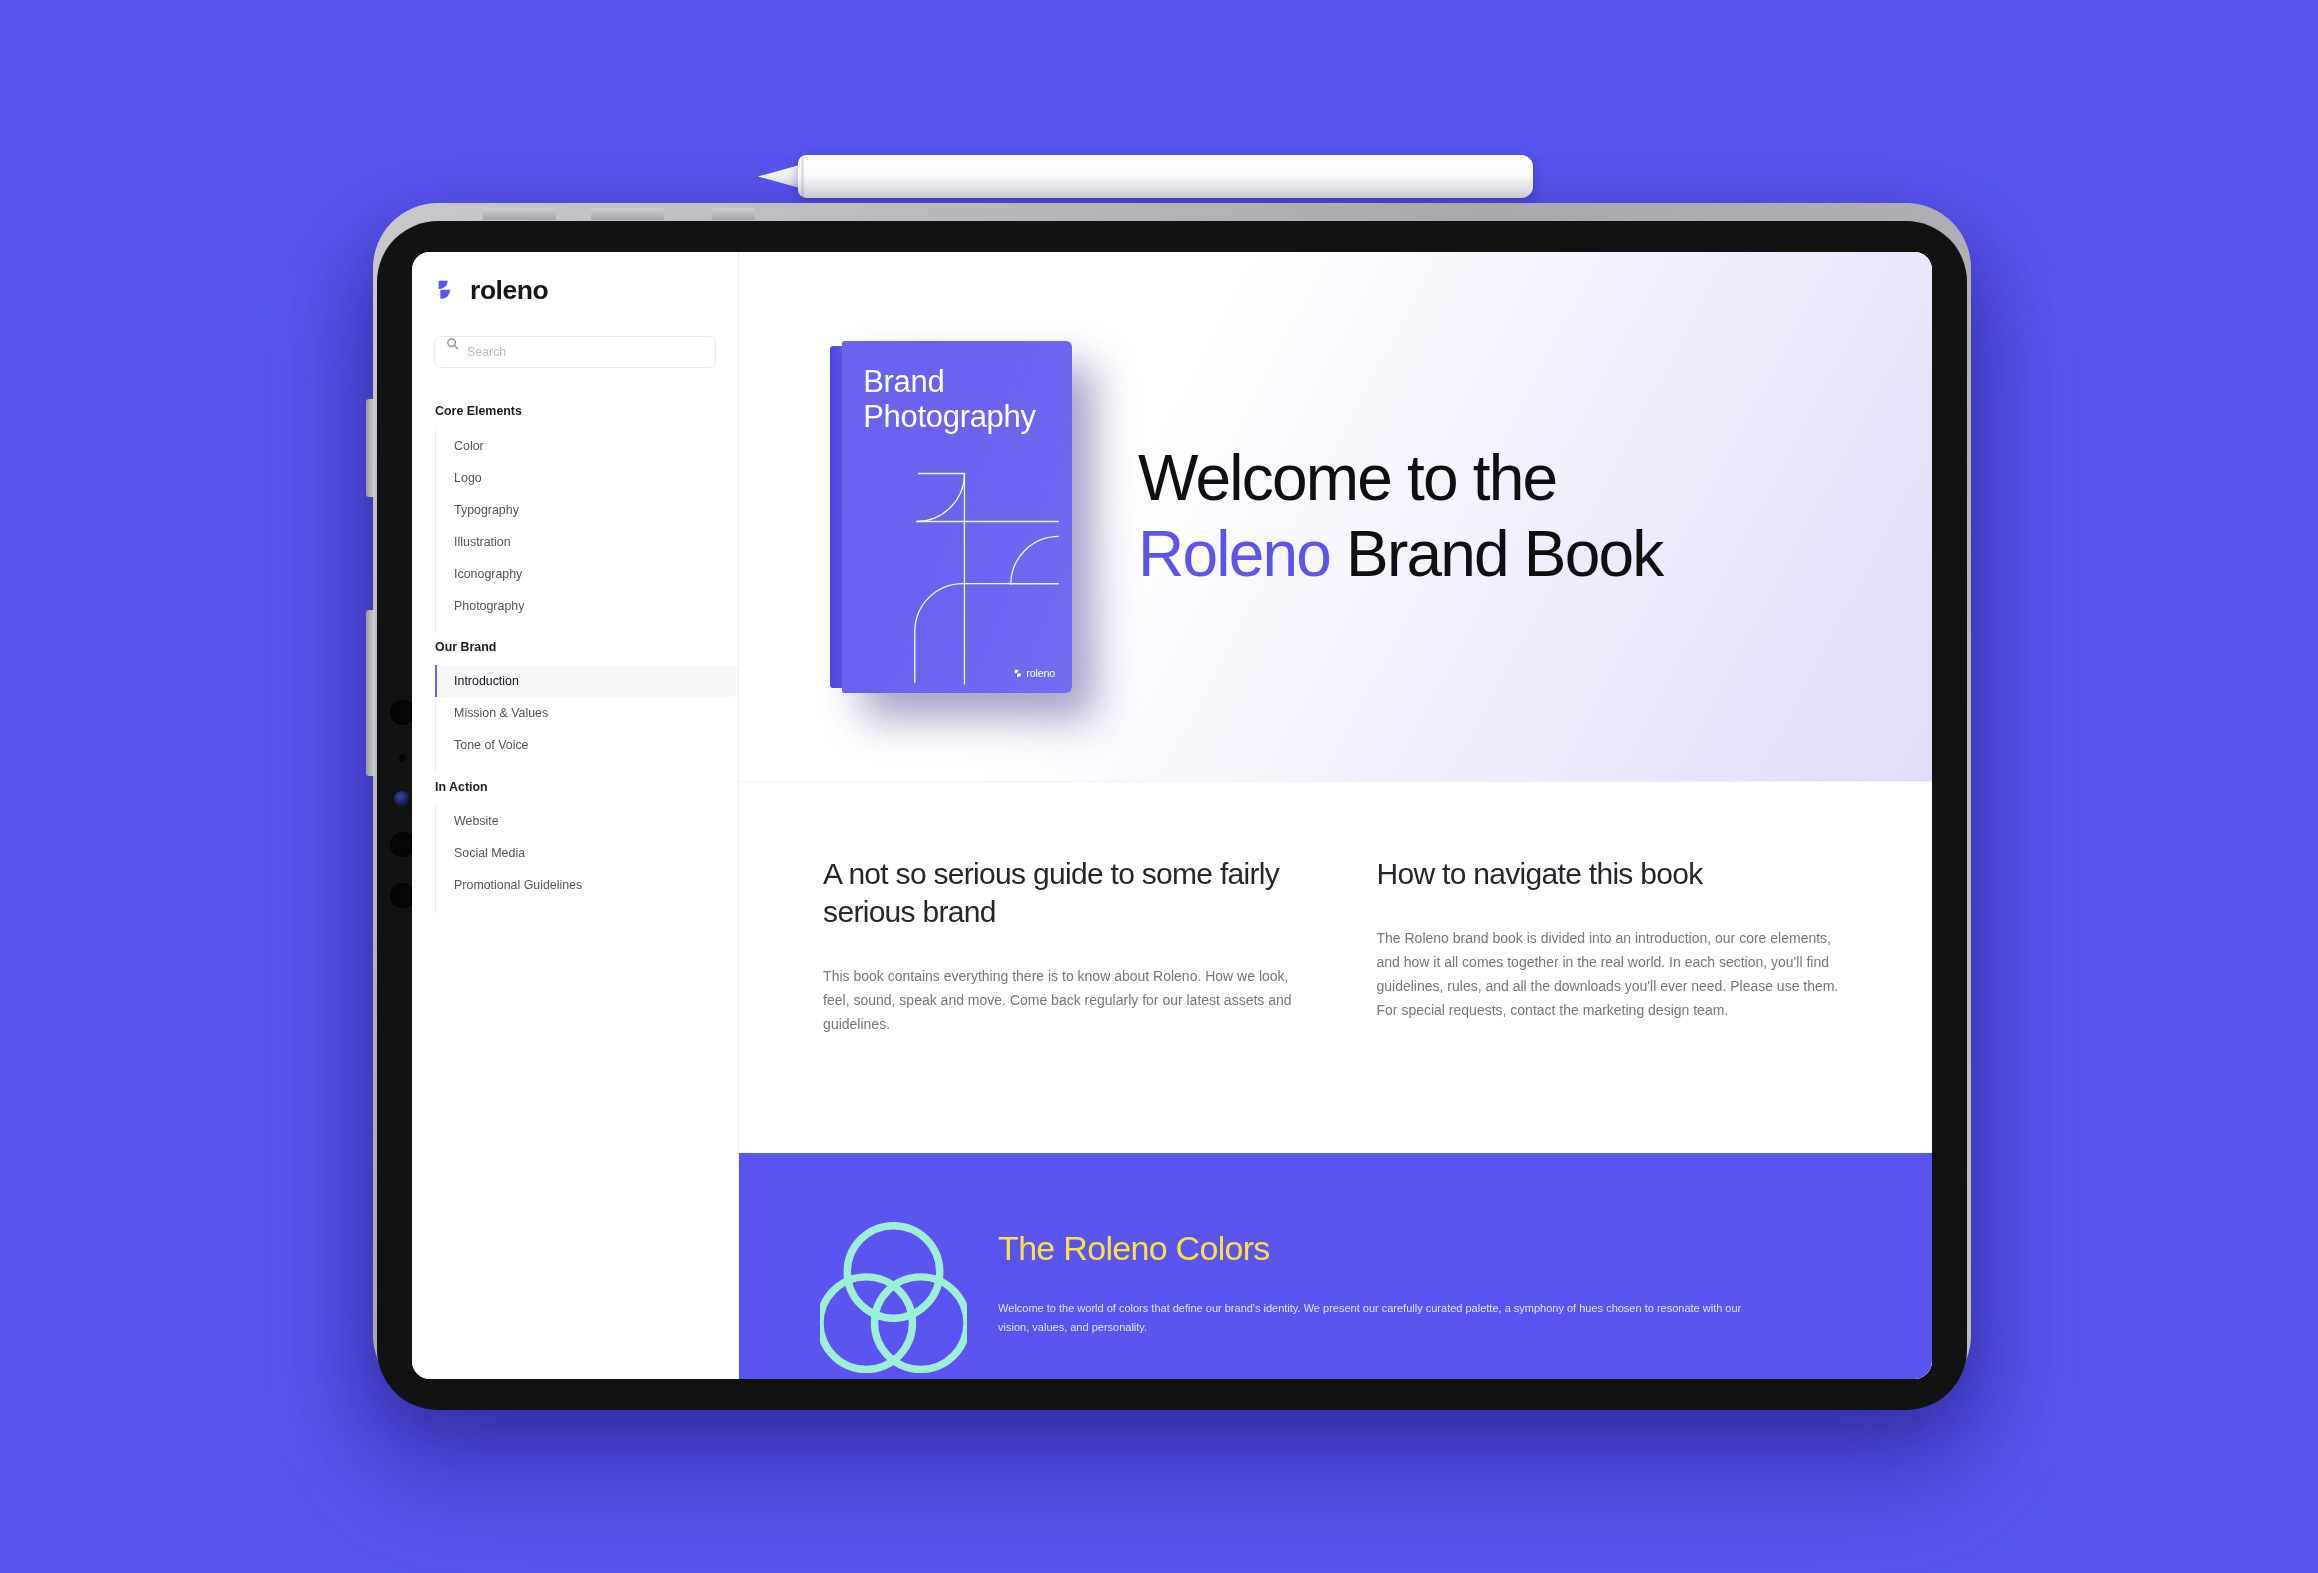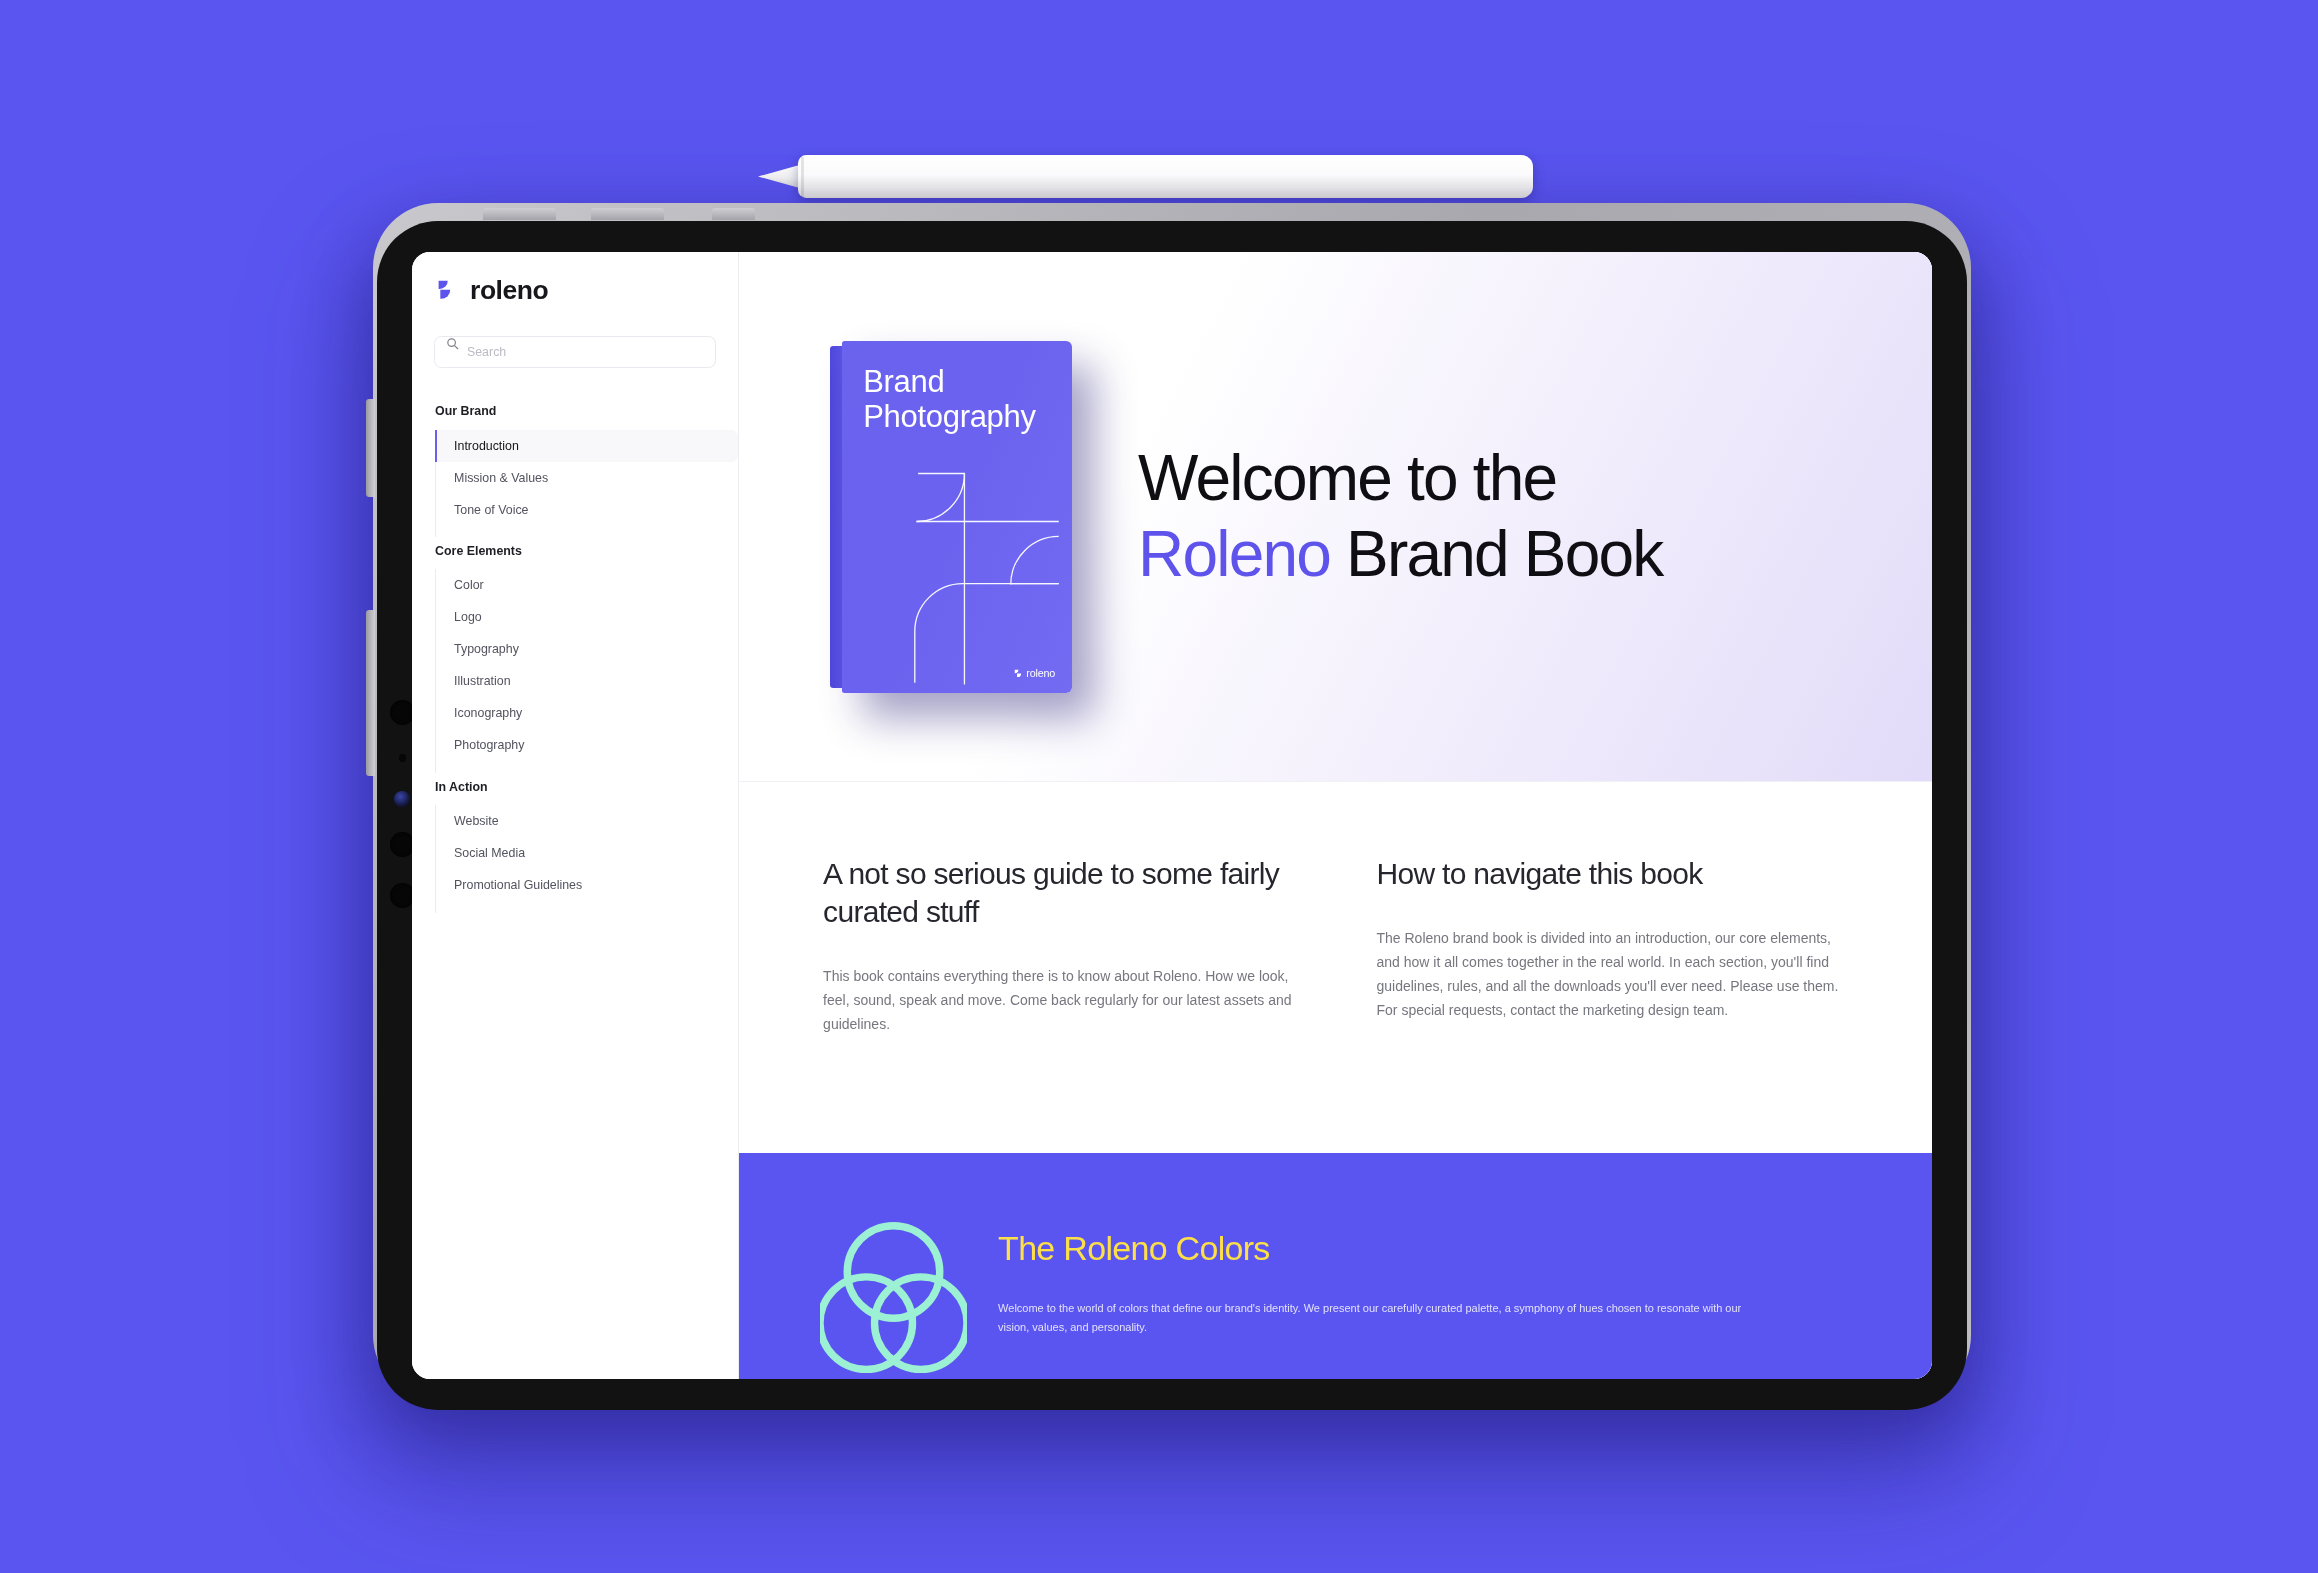--- a/index.html
+++ b/index.html
@@ -379,37 +379,37 @@
 
           <div id="search-box">
             <svg id="search-icon" viewBox="0 0 16 16" fill="none" stroke="#55555f" stroke-width="1.5">
               <circle cx="6.8" cy="6.8" r="4.6"></circle>
               <line x1="10.4" y1="10.4" x2="14.2" y2="14.2" stroke-linecap="round"></line>
             </svg>
             <input id="search-input" type="text" placeholder="Search" style="">
           </div>
 
           <div id="nav-groups">
-              <div class="nav-group">
-                <div class="nav-group-title">Our Brand</div>
-                <div class="nav-items">
-                  <div class="nav-item active">Introduction</div>
-                  <div class="nav-item">Mission &amp; Values</div>
-                  <div class="nav-item">Tone of Voice</div>
-                </div>
-              </div>
               <div class="nav-group">
                 <div class="nav-group-title">Core Elements</div>
                 <div class="nav-items">
                   <div class="nav-item">Color</div>
                   <div class="nav-item">Logo</div>
                   <div class="nav-item">Typography</div>
                   <div class="nav-item">Illustration</div>
                   <div class="nav-item">Iconography</div>
                   <div class="nav-item">Photography</div>
+                </div>
+              </div>
+              <div class="nav-group">
+                <div class="nav-group-title">Our Brand</div>
+                <div class="nav-items">
+                  <div class="nav-item active">Introduction</div>
+                  <div class="nav-item">Mission &amp; Values</div>
+                  <div class="nav-item">Tone of Voice</div>
                 </div>
               </div>
               <div class="nav-group">
                 <div class="nav-group-title">In Action</div>
                 <div class="nav-items">
                   <div class="nav-item">Website</div>
                   <div class="nav-item">Social Media</div>
                   <div class="nav-item">Promotional Guidelines</div>
                 </div>
               </div>
@@ -451,21 +451,21 @@
 
             <h1 id="hero-heading">
               <span>Welcome to the</span><br>
               <span class="accent">Roleno</span><span> Brand Book</span>
             </h1>
 
           </section>
 
           <section id="info-section">
             <div class="info-col">
-              <h2 class="info-heading">A not so serious guide to some fairly curated stuff</h2>
+              <h2 class="info-heading">A not so serious guide to some fairly serious brand</h2>
               <p class="info-body">This book contains everything there is to know about Roleno. How we look, feel, sound, speak and move. Come back regularly for our latest assets and guidelines.</p>
             </div>
             <div class="info-col">
               <h2 class="info-heading">How to navigate this book</h2>
               <p class="info-body">The Roleno brand book is divided into an introduction, our core elements, and how it all comes together in the real world. In each section, you'll find guidelines, rules, and all the downloads you'll ever need. Please use them. For special requests, contact the marketing design team.</p>
             </div>
           </section>
 
           <section id="colors-banner">
             <svg id="venn-graphic" viewBox="0 0 178 200" fill="none" stroke="#9CF0D4" stroke-width="9">

